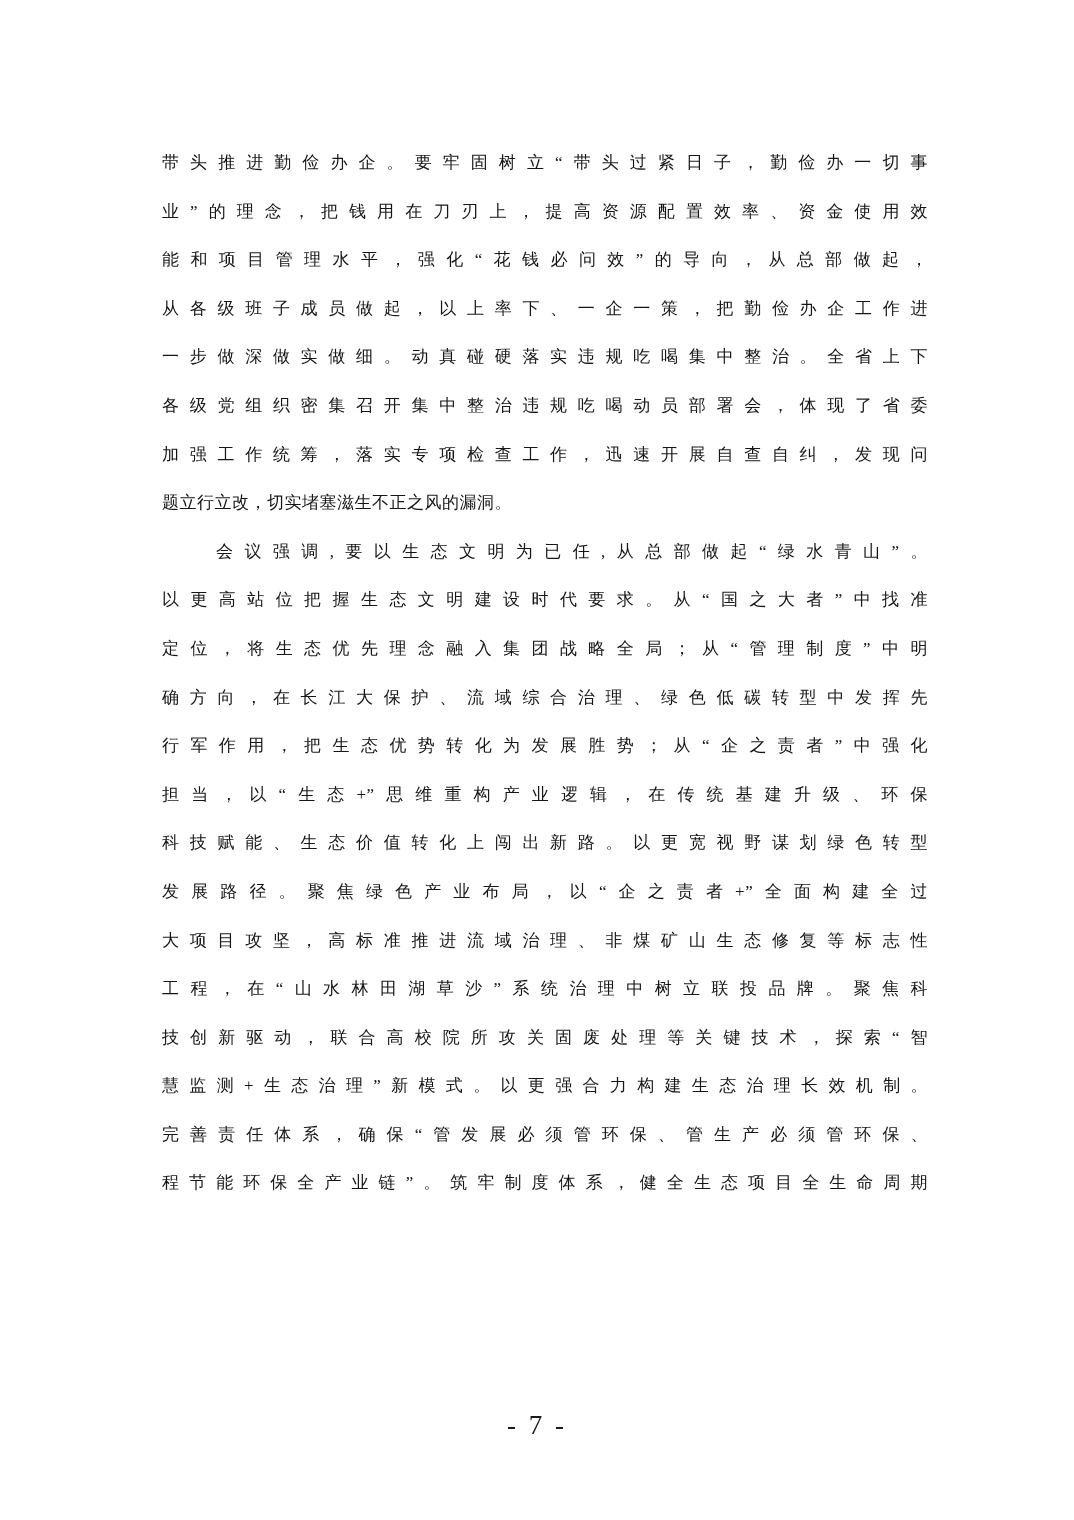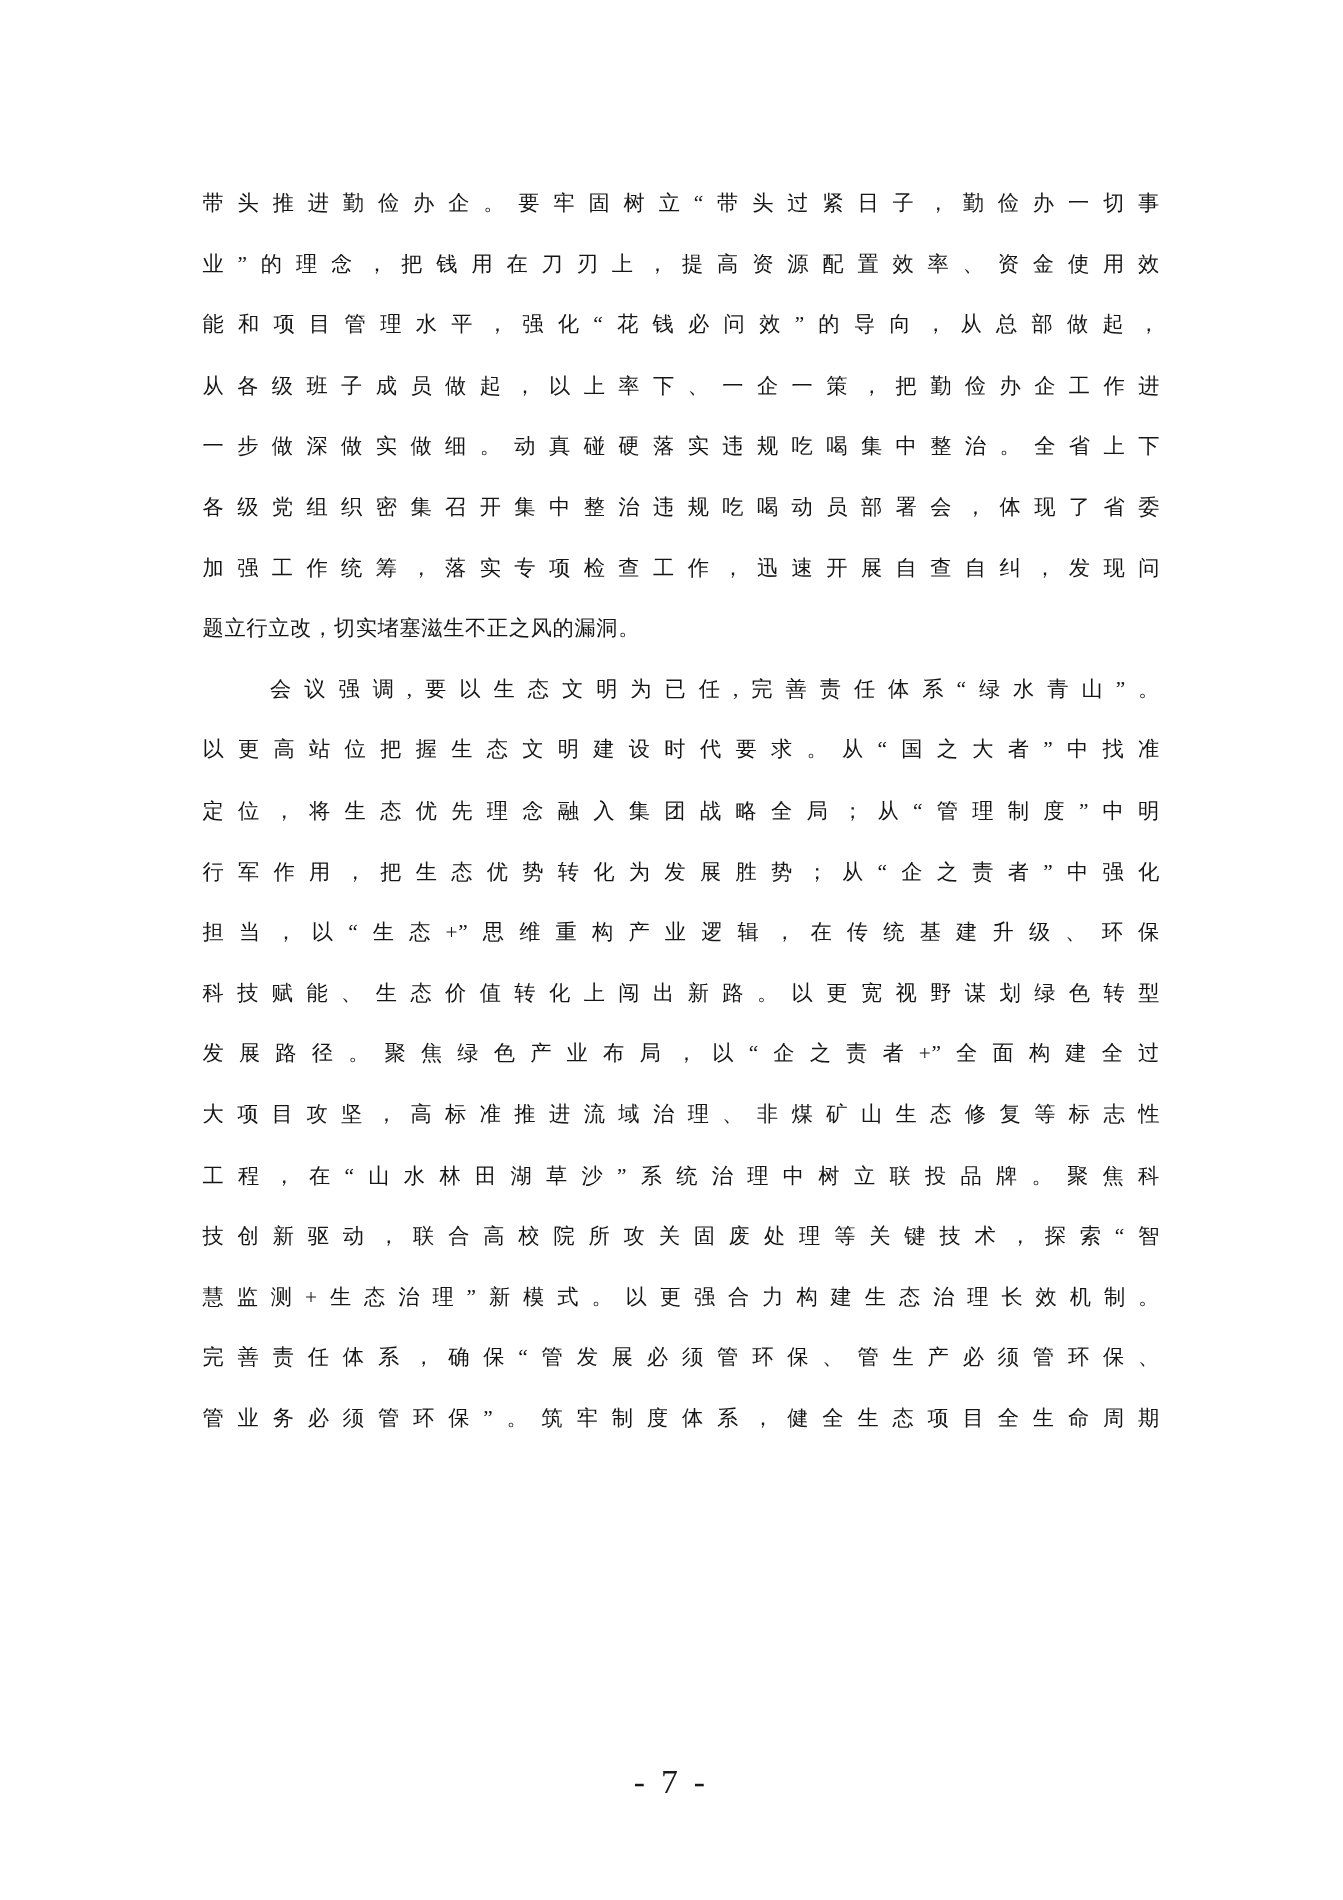--- a/index.html
+++ b/index.html
@@ -53,28 +53,29 @@
 <div class="page">
   <div class="doc-body" id="doc-body">
       <div class="line just">带头推进勤俭办企。要牢固树立“带头过紧日子，勤俭办一切事</div>
       <div class="line just">业”的理念，把钱用在刀刃上，提高资源配置效率、资金使用效</div>
       <div class="line just">能和项目管理水平，强化“花钱必问效”的导向，从总部做起，</div>
       <div class="line just">从各级班子成员做起，以上率下、一企一策，把勤俭办企工作进</div>
       <div class="line just">一步做深做实做细。动真碰硬落实违规吃喝集中整治。全省上下</div>
       <div class="line just">各级党组织密集召开集中整治违规吃喝动员部署会，体现了省委</div>
       <div class="line just">加强工作统筹，落实专项检查工作，迅速开展自查自纠，发现问</div>
       <div class="line">题立行立改，切实堵塞滋生不正之风的漏洞。</div>
-      <div class="line just indent">会议强调,要以生态文明为已任,完善责任体系“绿水青山”。</div>
+      <div class="line just indent">会议强调,要以生态文明为已任,从总部做起“绿水青山”。</div>
       <div class="line just">以更高站位把握生态文明建设时代要求。从“国之大者”中找准</div>
       <div class="line just">定位，将生态优先理念融入集团战略全局；从“管理制度”中明</div>
+      <div class="line just">确方向，在长江大保护、流域综合治理、绿色低碳转型中发挥先</div>
       <div class="line just">行军作用，把生态优势转化为发展胜势；从“企之责者”中强化</div>
       <div class="line just">担当，以“生态+”思维重构产业逻辑，在传统基建升级、环保</div>
       <div class="line just">科技赋能、生态价值转化上闯出新路。以更宽视野谋划绿色转型</div>
       <div class="line just">发展路径。聚焦绿色产业布局，以“企之责者+”全面构建全过</div>
       <div class="line just">大项目攻坚，高标准推进流域治理、非煤矿山生态修复等标志性</div>
       <div class="line just">工程，在“山水林田湖草沙”系统治理中树立联投品牌。聚焦科</div>
       <div class="line just">技创新驱动，联合高校院所攻关固废处理等关键技术，探索“智</div>
       <div class="line just">慧监测+生态治理”新模式。以更强合力构建生态治理长效机制。</div>
       <div class="line just">完善责任体系，确保“管发展必须管环保、管生产必须管环保、</div>
-      <div class="line just">管业务必须管环保”。筑牢制度体系，健全生态项目全生命周期</div>
+      <div class="line just">程节能环保全产业链”。筑牢制度体系，健全生态项目全生命周期</div>
     </div>
   <div class="page-number">- 7 -</div>
 </div>
 
 </body></html>

